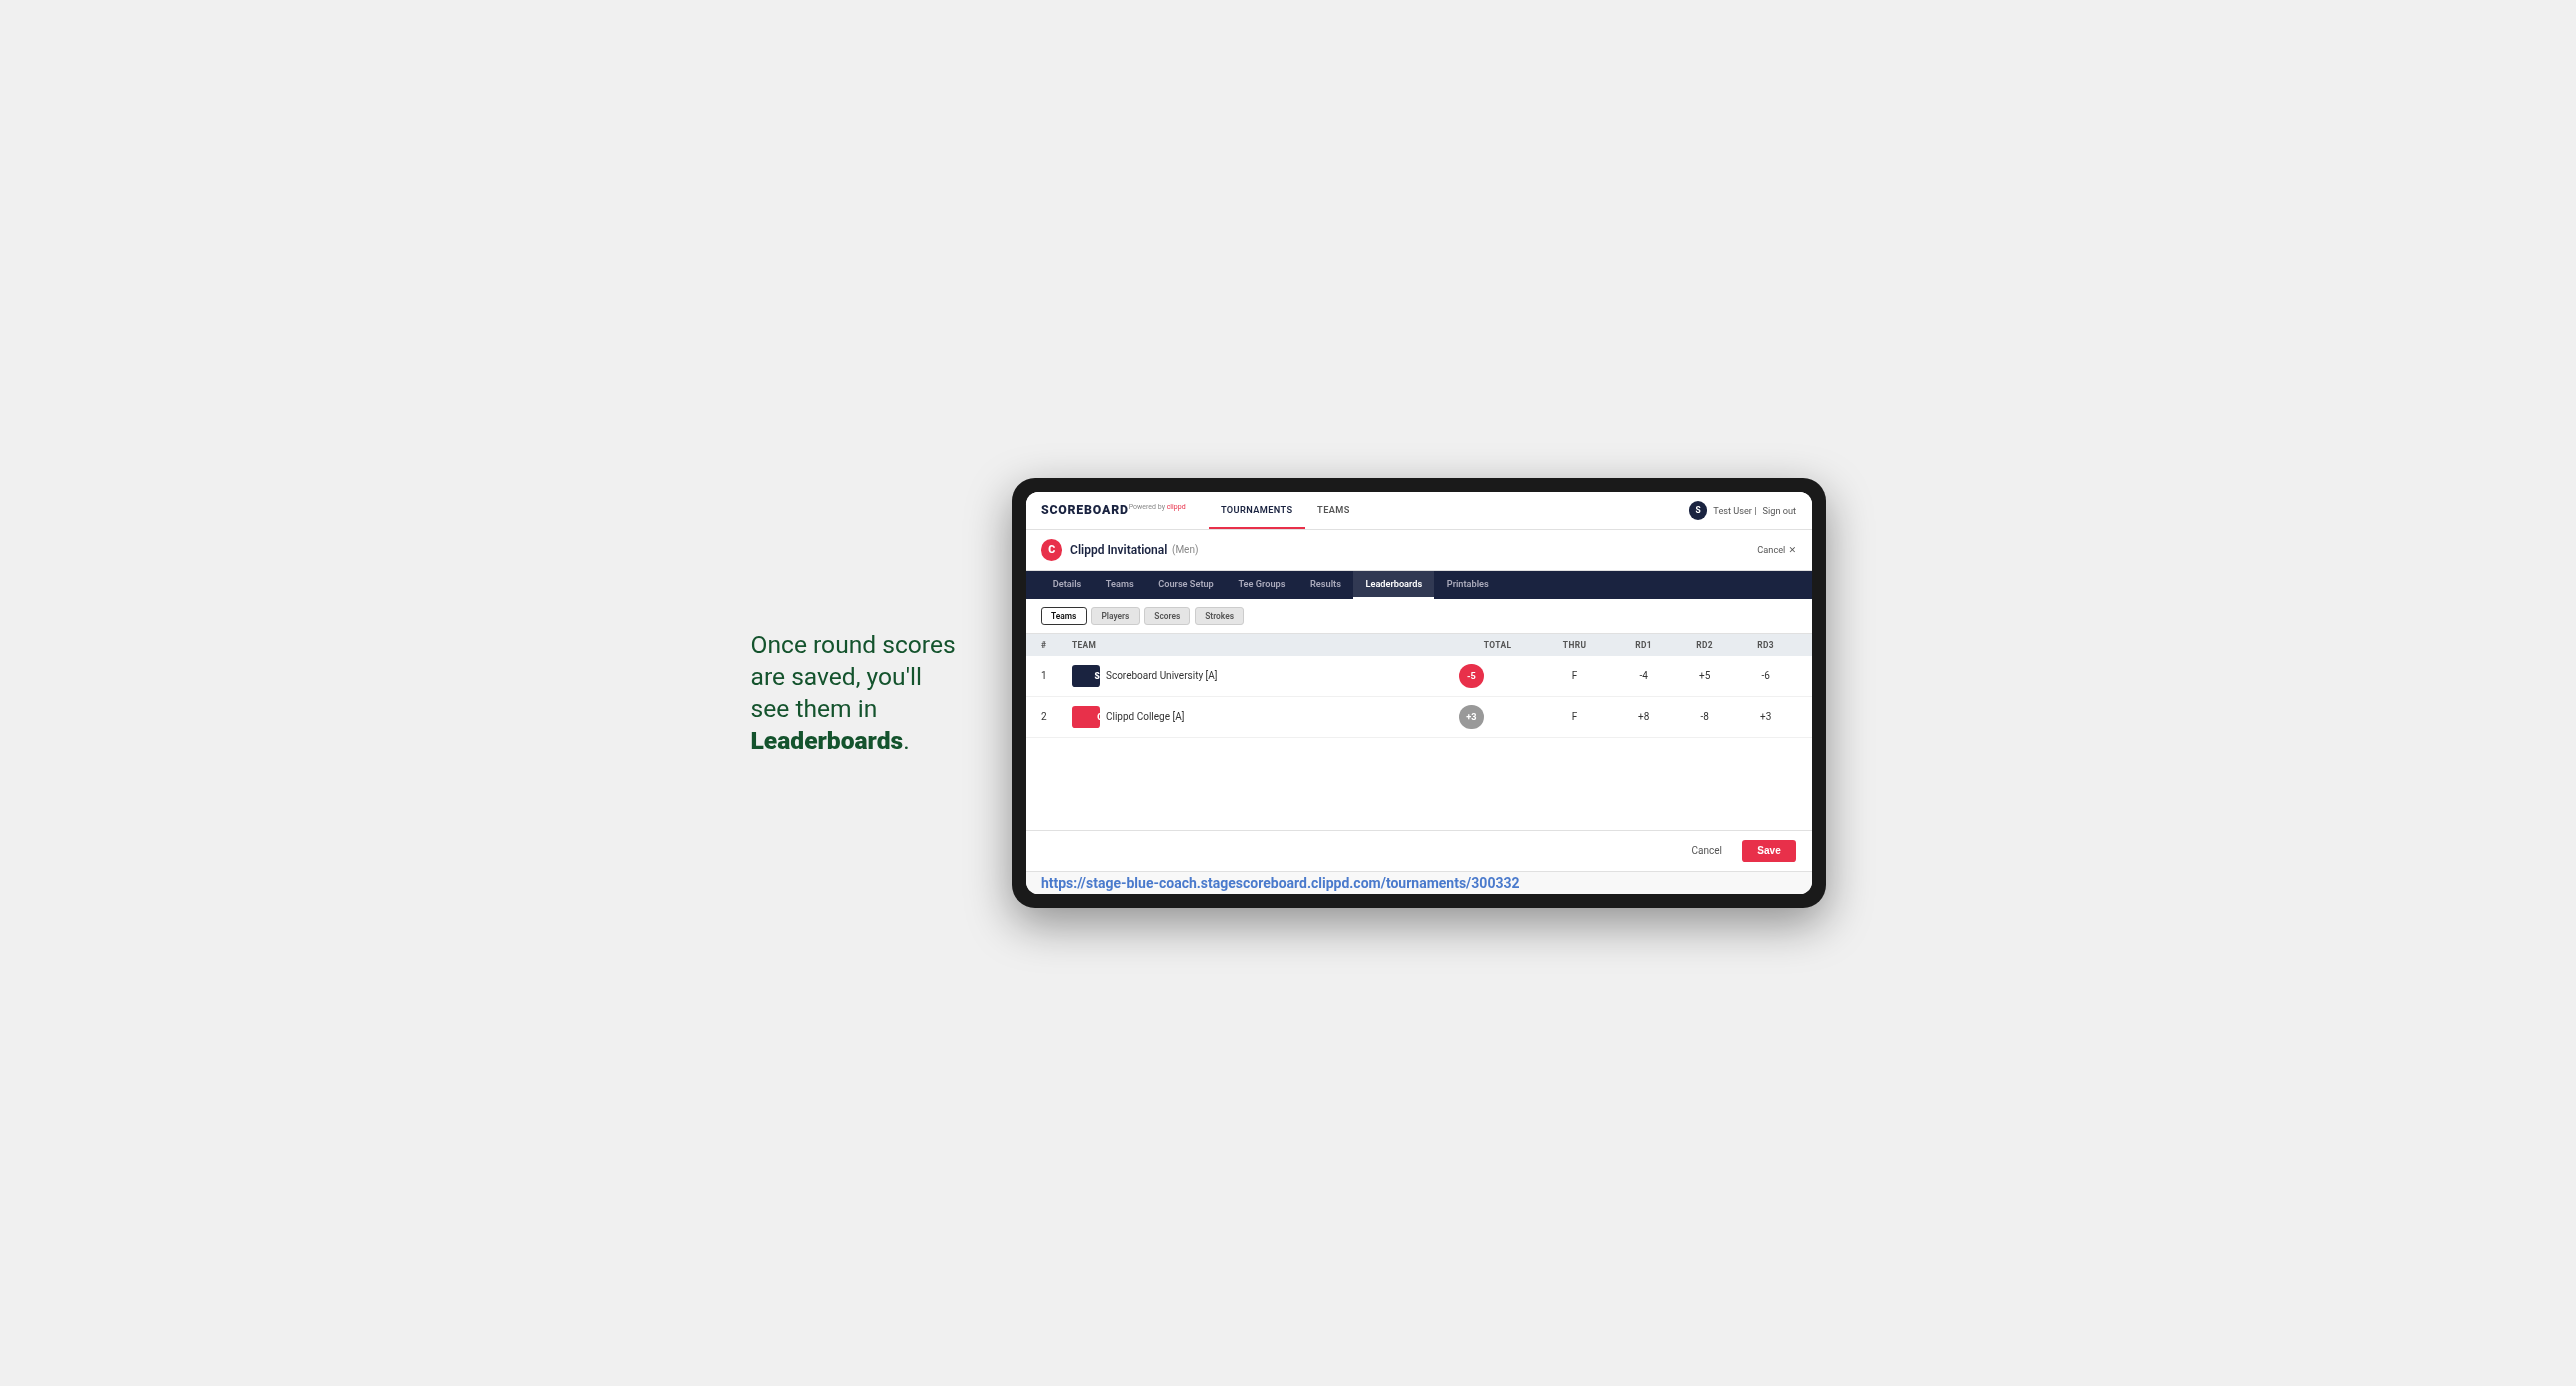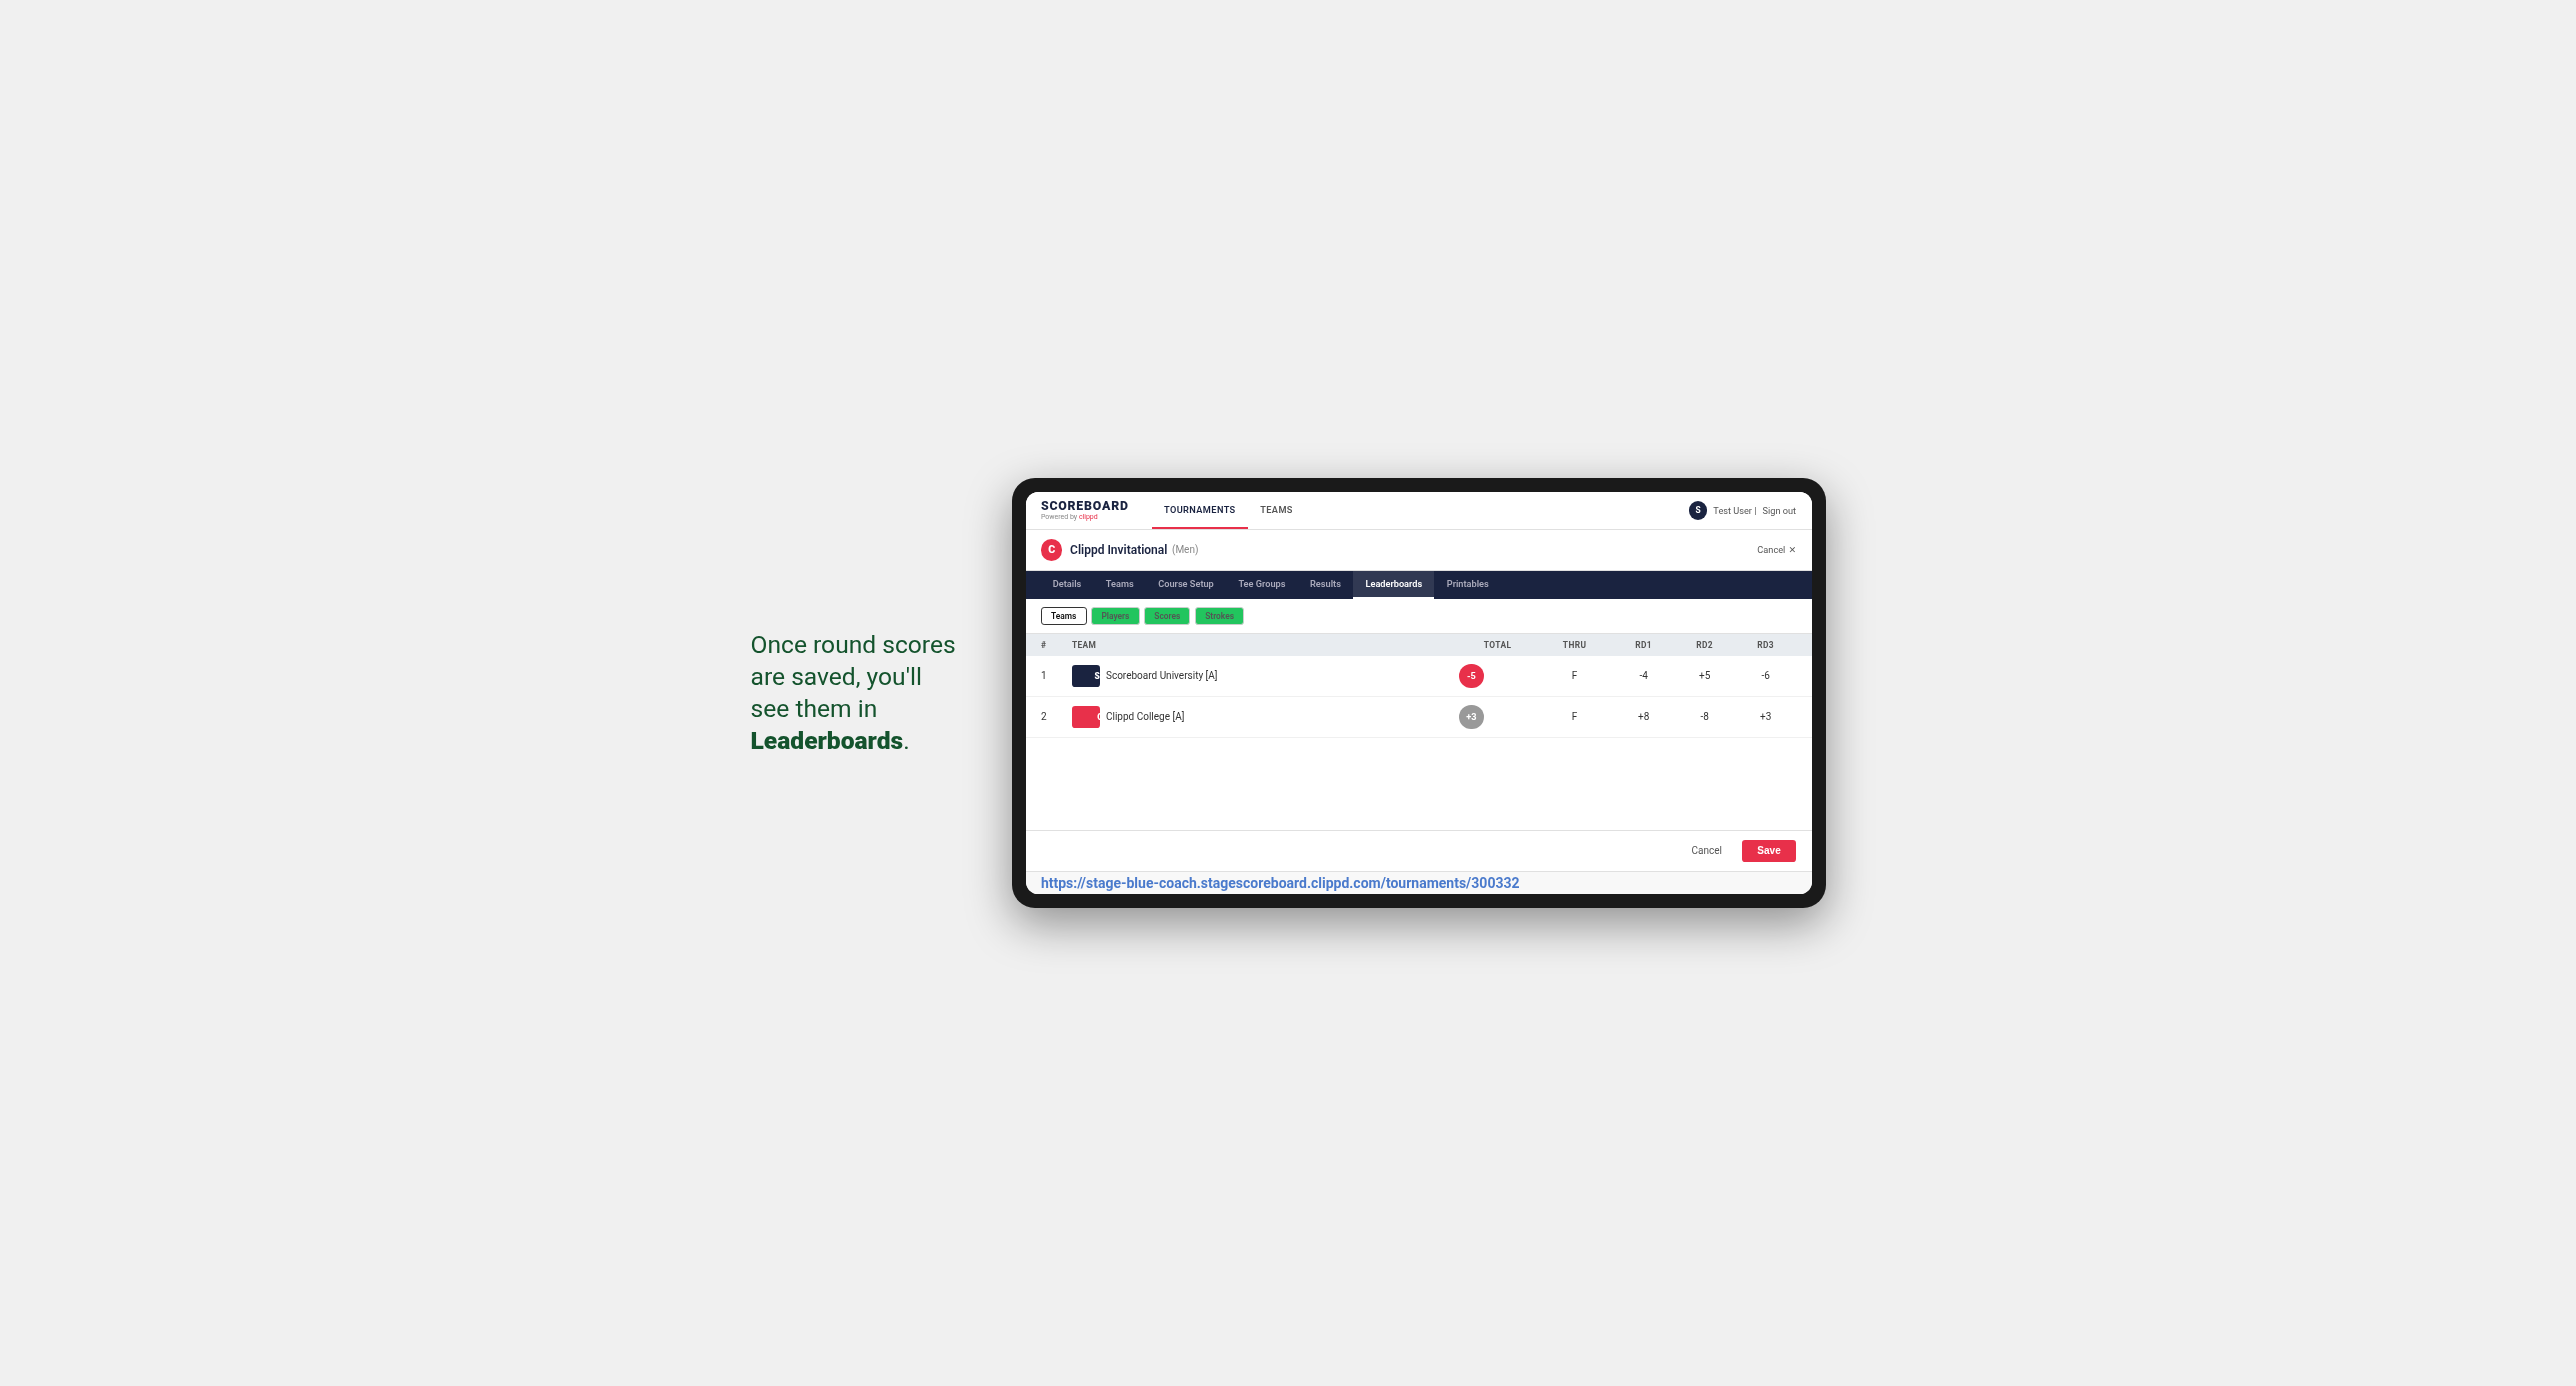--- a/index.html
+++ b/index.html
@@ -45,21 +45,21 @@
     .top-nav {
       background: #fff;
       border-bottom: 0.8px solid #e0e0e0;
       display: flex;
       align-items: center;
       padding: 0 15.4px;
       height: 38px;
     }
     .logo-area {
       display: flex;
-      flex-direction: column;
+      flex-direction: row;
       margin-right: 23px;
     }
     .logo-scoreboard {
       font-size: 12.3px;
       font-weight: 900;
       color: #1a2340;
       letter-spacing: 0.8px;
       text-transform: uppercase;
     }
     .logo-powered {
@@ -182,21 +182,21 @@
       border-bottom: 0.8px solid #e0e0e0;
     }
     .sub-tab {
       padding: 3.1px 9.2px;
       font-size: 8.4px;
       font-weight: 600;
       color: #555;
       border: 0.8px solid #ccc;
       border-radius: 3.1px;
       cursor: pointer;
-      background: #22c55e;
+      background: #e5e5e5;
     }
     .sub-tab.active {
       background: #fff;
       border-color: #333;
       color: #111;
     }
     
     .leaderboard-table {
       width: 100%;
     }

